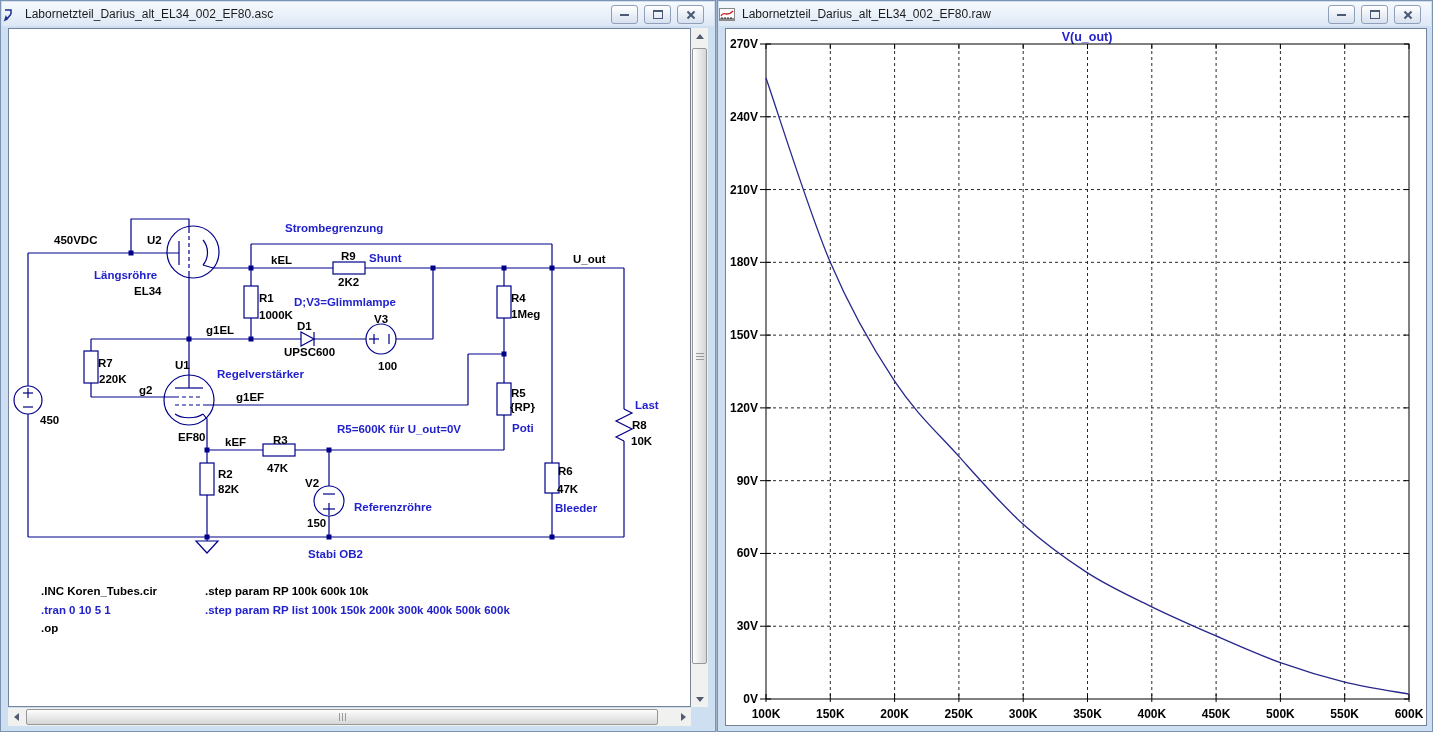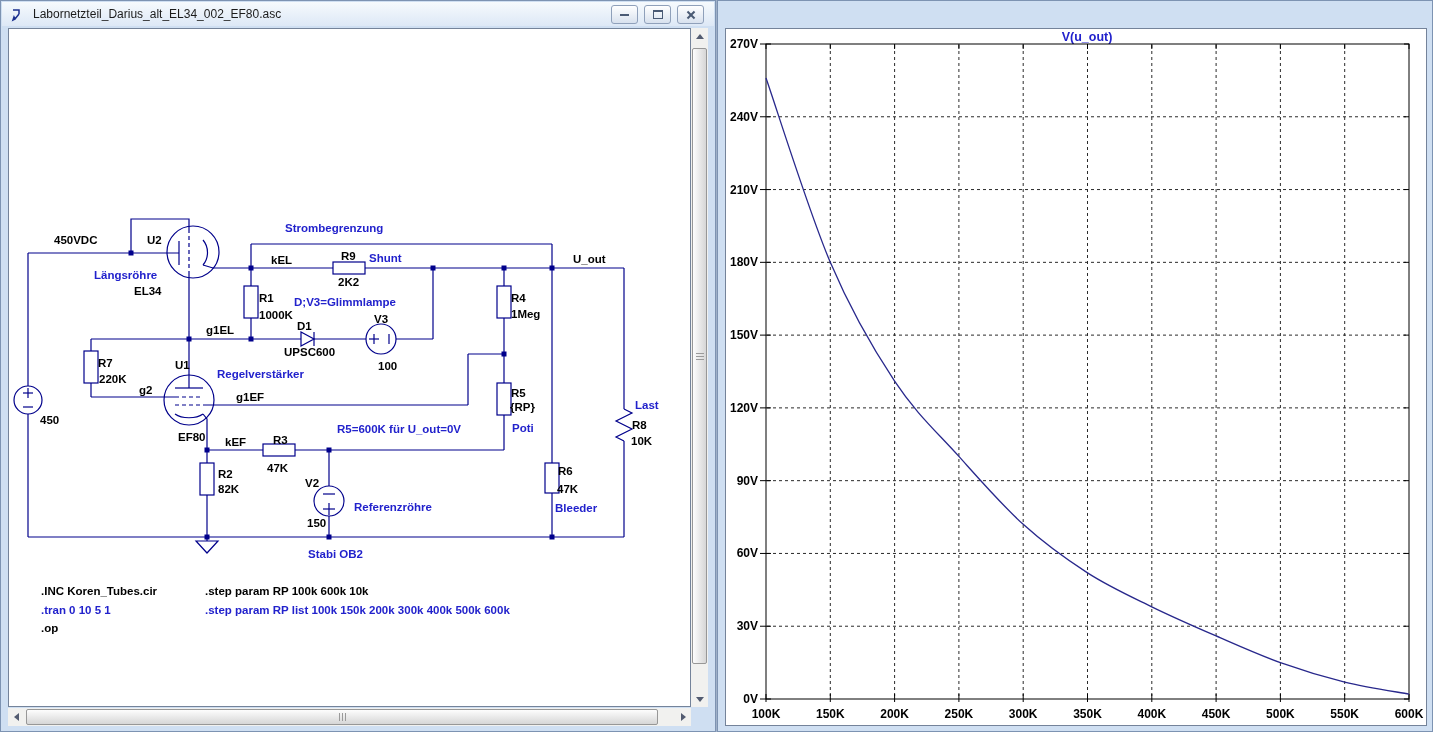--- a/index.html
+++ b/index.html
@@ -1,21 +1,21 @@
 <!DOCTYPE html>
 <html><head>
 <meta charset="utf-8">
 <style>
   html,body{margin:0;padding:0;background:#9fb0c8;font-family:"Liberation Sans",sans-serif;}
   #stage{position:relative;width:1433px;height:732px;background:#9fb0c8;overflow:hidden;}
   .win{position:absolute;top:0;height:732px;background:#cfdff2;border:1px solid #7d93b2;box-sizing:border-box;}
   #win-left{left:0;width:716px;}
   #win-right{left:717px;width:716px;}
   .titlebar{position:absolute;left:1px;top:1px;right:1px;height:24px;display:flex;align-items:center;
-    padding-left:8px;gap:7px;background:linear-gradient(#f6fafd,#dde8f6);}
+    padding-left:0;gap:7px;background:linear-gradient(#f6fafd,#dde8f6);}
   .title-text{font-size:12px;color:#1c1c1c;white-space:nowrap;}
   .capbtns{position:absolute;right:10px;top:3px;display:flex;gap:6px;}
   .cap{width:25px;height:17px;border:1px solid #8fa0ba;border-radius:3px;
     background:linear-gradient(#ffffff,#d8e1ee);display:flex;align-items:center;justify-content:center;cursor:pointer;}
   .g-min{width:9px;height:2px;background:#4a5a74;}
   .g-restore{width:8px;height:6px;border:1px solid #4a5a74;border-top-width:2px;background:transparent;}
   .g-close{position:relative;width:10px;height:10px;}
   .g-close::before,.g-close::after{content:"";position:absolute;left:4.5px;top:0;width:2px;height:10px;background:#4a5a74;}
   .g-close::before{transform:rotate(45deg);}
   .g-close::after{transform:rotate(-45deg);}
@@ -294,20 +294,39 @@
             <span></span>
           </span>
       </div>
       <div class="sbtn" style="right:0;top:0;width:16px;height:18px;">
           <span class="tri-right"></span>
         </div>
     </div>
   </div>
 
   <div class="win" id="win-right">
+    <div class="titlebar">
+      <svg width="16" height="15">
+        <rect x="0.5" y="1.5" width="15" height="12" fill="#fff" stroke="#888"></rect>
+        <path d="M2,9 C5,3 8,11 14,4" stroke="#cc2222" stroke-width="1.3" fill="none"></path>
+        <path d="M1,12 H15 M3,12 v-2 M6,12 v-2 M9,12 v-2 M12,12 v-2" stroke="#222" stroke-width="1" fill="none"></path>
+      </svg>
+      <span class="title-text">Labornetzteil_Darius_alt_EL34_002_EF80.raw</span>
+      <span class="capbtns">
+        <span class="cap">
+            <span class="g-min"></span>
+          </span>
+        <span class="cap">
+            <span class="g-restore"></span>
+          </span>
+        <span class="cap">
+            <span class="g-close"></span>
+          </span>
+      </span>
+    </div>
 
     <div class="canvas" id="plot-canvas"></div>
     <svg id="plot-svg" width="702" height="698" viewBox="0 0 702 698">
       <text class="ptitle" x="362" y="13" text-anchor="middle">V(u_out)</text>
       <g id="plot-grid">
           <line x1="105.3" y1="17" x2="105.3" y2="670" class="grid"></line>
           <line x1="169.6" y1="17" x2="169.6" y2="670" class="grid"></line>
           <line x1="233.9" y1="17" x2="233.9" y2="670" class="grid"></line>
           <line x1="298.2" y1="17" x2="298.2" y2="670" class="grid"></line>
           <line x1="362.5" y1="17" x2="362.5" y2="670" class="grid"></line>

